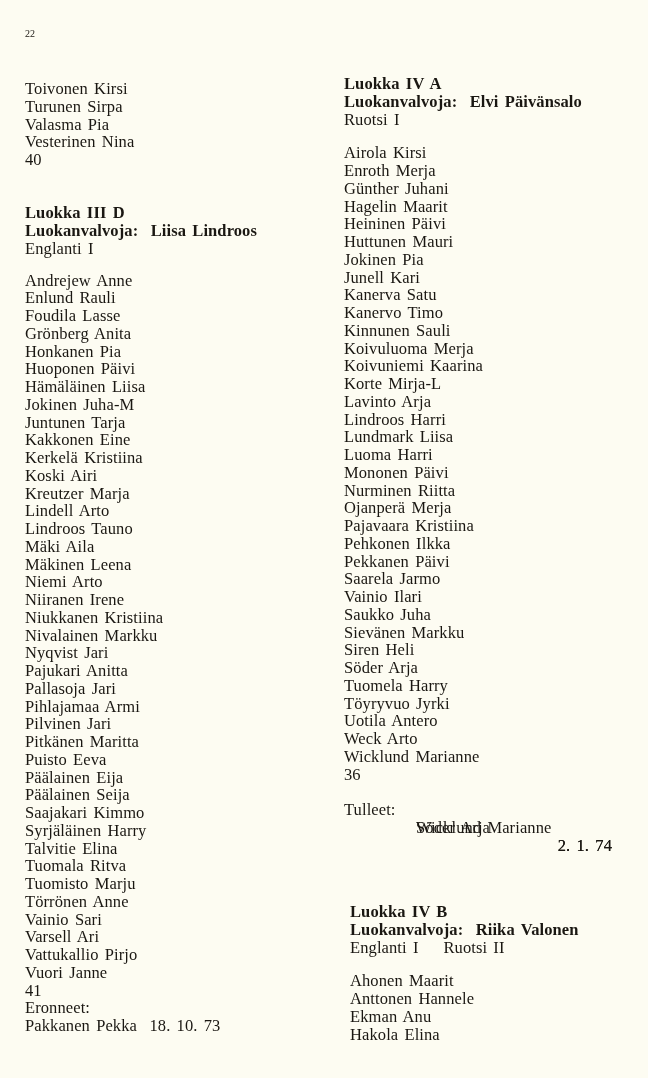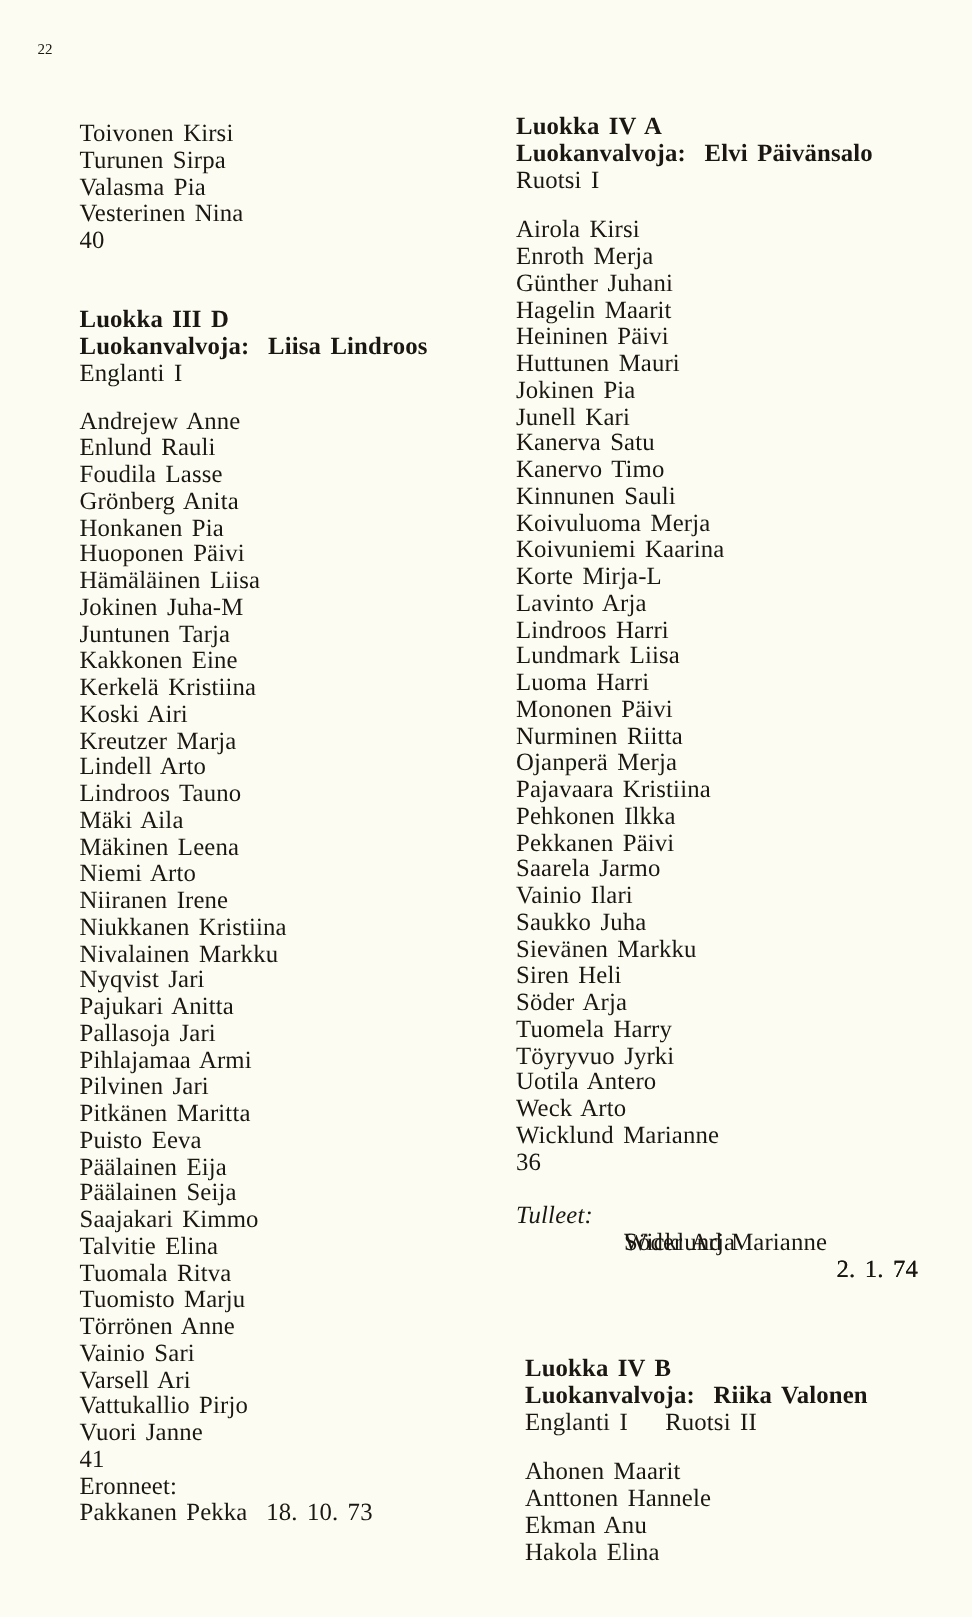--- a/index.html
+++ b/index.html
@@ -12,31 +12,31 @@
     position: relative;
   }
   .page-number { position: absolute; left: 25px; top: 28px; font-size: 10px; }
   .col { position: absolute; top: 0; }
   .col-left { left: 25px; width: 300px; }
   .col-right { left: 344px; width: 290px; }
   .line { height: 17.75px; line-height: 17.75px; white-space: pre; }
   .bold { font-weight: bold; }
   .gap { height: 17.75px; }
   .tulleet { position: relative; height: 17.75px; line-height: 17.75px; white-space: pre; }
-  .tulleet .lbl { position: absolute; left: 0; font-style: italic; }
+  .tulleet .lbl { position: absolute; left: 0; }
   .tulleet .nm { position: absolute; left: 72px; }
   .tulleet .dt { position: absolute; right: 22px; }
   .spacing { letter-spacing: 0.1px; word-spacing: 2px; }
 </style>
 </head>
 <body>
 
 <div class="page-number">22</div>
 
-<div class="col col-left spacing" style="top:80px;margin-left:28px;">
+<div class="col col-left spacing" style="top:80px;">
   <div>
     <div class="line">Toivonen Kirsi</div>
     <div class="line">Turunen Sirpa</div>
     <div class="line">Valasma Pia</div>
     <div class="line">Vesterinen Nina</div>
   </div>
   <div class="line">40</div>
   <div class="gap"></div>
     <div class="gap"></div>
 
@@ -70,20 +70,21 @@
         <div class="line">Nyqvist Jari</div>
         <div class="line">Pajukari Anitta</div>
         <div class="line">Pallasoja Jari</div>
         <div class="line">Pihlajamaa Armi</div>
         <div class="line">Pilvinen Jari</div>
         <div class="line">Pitkänen Maritta</div>
         <div class="line">Puisto Eeva</div>
         <div class="line">Päälainen Eija</div>
         <div class="line">Päälainen Seija</div>
         <div class="line">Saajakari Kimmo</div>
+        <div class="line">Syrjäläinen Harry</div>
         <div class="line">Talvitie Elina</div>
         <div class="line">Tuomala Ritva</div>
         <div class="line">Tuomisto Marju</div>
         <div class="line">Törrönen Anne</div>
         <div class="line">Vainio Sari</div>
         <div class="line">Varsell Ari</div>
         <div class="line">Vattukallio Pirjo</div>
         <div class="line">Vuori Janne</div>
       </div>
     <div class="line">41</div>

